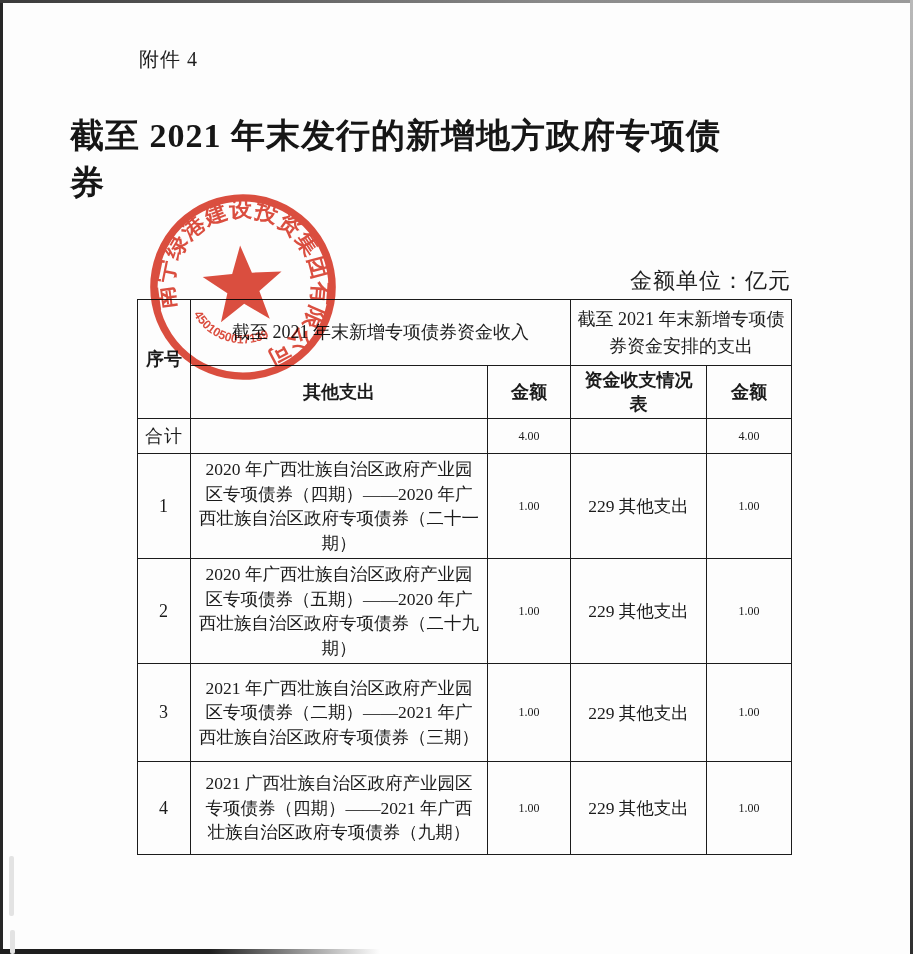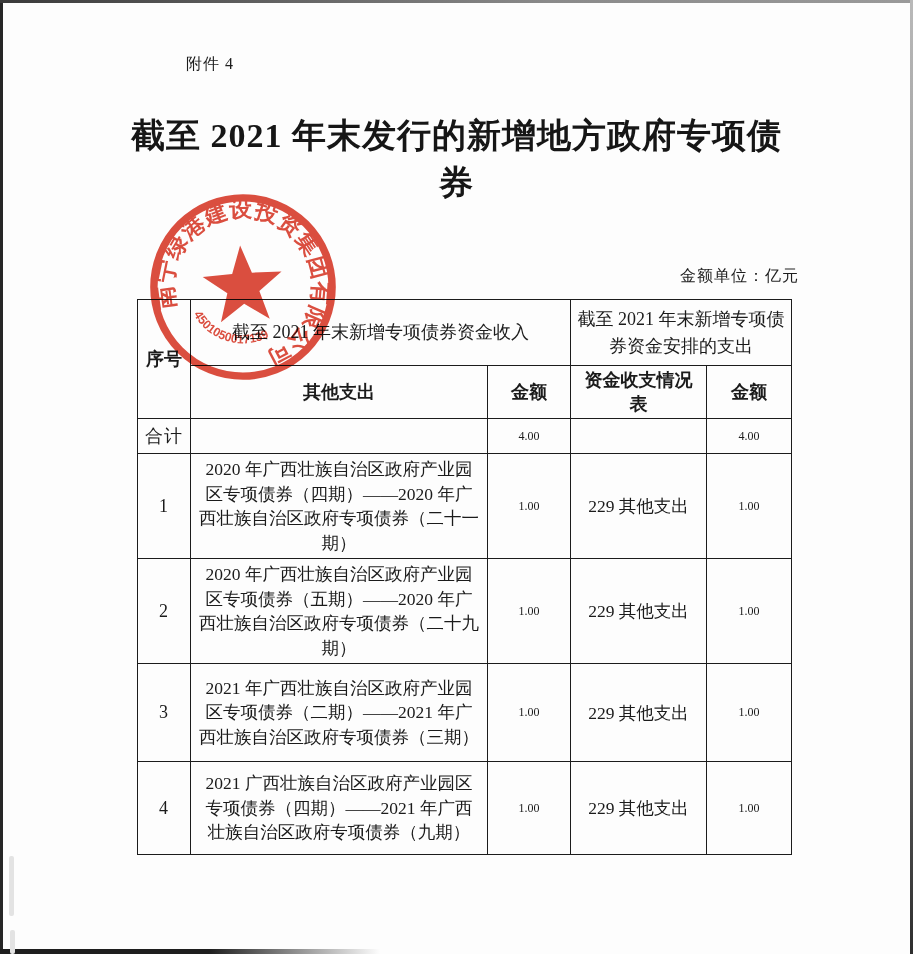--- a/index.html
+++ b/index.html
@@ -12,32 +12,32 @@
     color: #1d1d1d;
   }
   
   .edge-left   { position:absolute; left:0; top:0; width:3px; height:954px; background:#262626; }
   .edge-top    { position:absolute; left:0; top:0; width:913px; height:3px; background:linear-gradient(to right,#3a3a3a,#8a8a8a 60%,#9a9a9a); }
   .edge-right  { position:absolute; right:0; top:0; width:3px; height:954px; background:linear-gradient(to bottom,#b9b9b9,#6a6a6a 70%,#2e2e2e); }
   .edge-bottom { position:absolute; left:0; bottom:0; width:380px; height:5px; background:linear-gradient(to right,#1e1e1e 55%,rgba(30,30,30,0)); }
   .smudge { position:absolute; background:#e3e3e3; border-radius:2px; }
 
   .attachment-label {
-    position: absolute; left: 139px; top: 54px;
-    font-size: 16px; letter-spacing: 1px; margin-left: 47px;
+    position: absolute; left: 139px; top: 46px;
+    font-size: 20px; letter-spacing: 1px;
   }
   .title-block {
     position: absolute; left: 70px; right: 70px; top: 112px;
-    text-align: center; font-weight: 700;
+    text-align: left; font-weight: 700;
     font-size: 34px; line-height: 47px; letter-spacing: 1px;
     color: #161616;
   }
   .unit-note {
-    position: absolute; right: 114px; top: 266px;
-    font-size: 16px; letter-spacing: 1px;
+    position: absolute; right: 122px; top: 266px;
+    font-size: 22px; letter-spacing: 1px;
   }
   table.bond-table {
     position: absolute; left: 137px; top: 299px;
     width: 654px; border-collapse: collapse;
     table-layout: fixed;
     background: transparent;
   }
   .bond-table th, .bond-table td {
     border: 1.6px solid #1c1c1c;
     text-align: center; vertical-align: middle;

